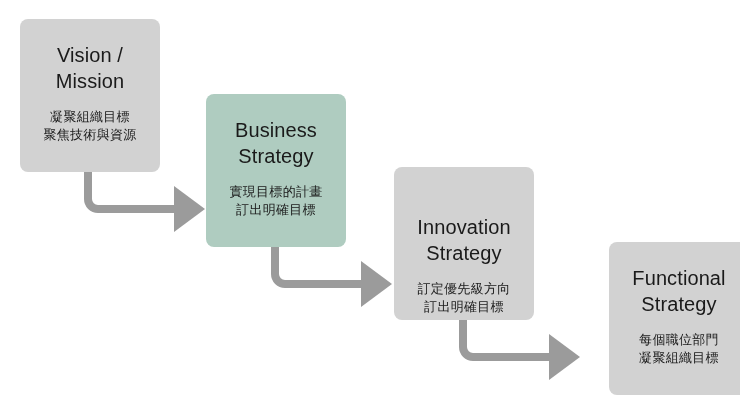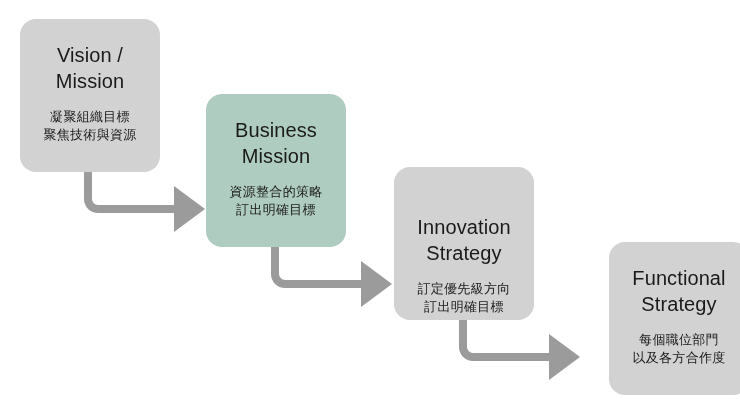--- a/index.html
+++ b/index.html
@@ -28,21 +28,21 @@
     height: 410px;
     z-index: 1;
   }
   
   .node {
     position: absolute;
     z-index: 2;
     box-sizing: border-box;
     width: 140px;
     height: 153px;
-    border-radius: 16px;
+    border-radius: 8px;
     display: flex;
     flex-direction: column;
     align-items: center;
     justify-content: center;
     padding: 6px 8px 10px 8px;
     text-align: center;
   }
   .node-title {
     font-size: 20px;
     line-height: 1.26;
@@ -91,32 +91,32 @@
 
   <div class="node node-1" style="background-color: rgb(210, 210, 210);">
     <div class="node-title" style="color: rgb(26, 26, 26);">Vision /
 Mission</div>
     <div class="node-desc" style="color: rgb(26, 26, 26);">凝聚組織目標
 聚焦技術與資源</div>
   </div>
 
   <div class="node node-2" style="background-color: rgb(175, 204, 192);">
     <div class="node-title" style="color: rgb(26, 26, 26);">Business
-Mission</div>
-    <div class="node-desc" style="color: rgb(26, 26, 26);">資源整合的策略
+Strategy</div>
+    <div class="node-desc" style="color: rgb(26, 26, 26);">實現目標的計畫
 訂出明確目標</div>
   </div>
 
   <div class="node node-3" style="background-color: rgb(210, 210, 210);">
     <div class="node-title" style="color: rgb(26, 26, 26); margin-top: 48px;">Innovation
 Strategy</div>
     <div class="node-desc" style="color: rgb(26, 26, 26);">訂定優先級方向
 訂出明確目標</div>
   </div>
 
   <div class="node node-4" style="background-color: rgb(210, 210, 210);">
     <div class="node-title" style="color: rgb(26, 26, 26);">Functional
 Strategy</div>
     <div class="node-desc" style="color: rgb(26, 26, 26);">每個職位部門
-以及各方合作度</div>
+凝聚組織目標</div>
   </div>
 
 </div>
 
 </body></html>

